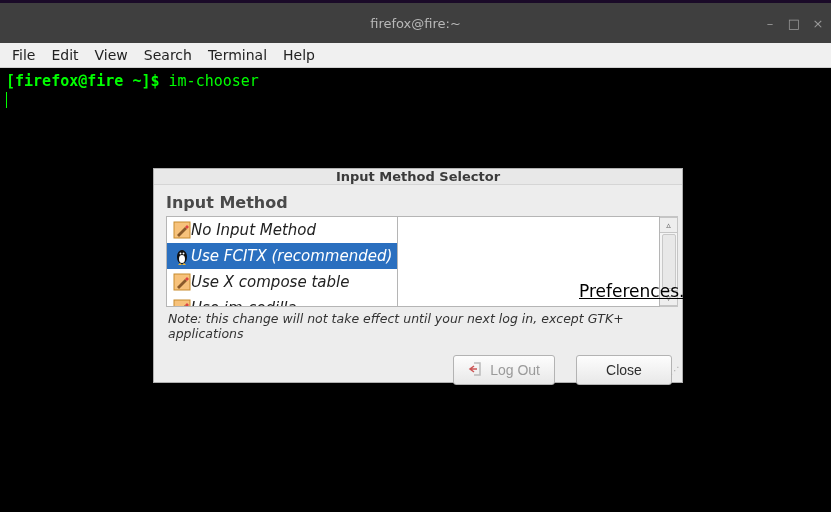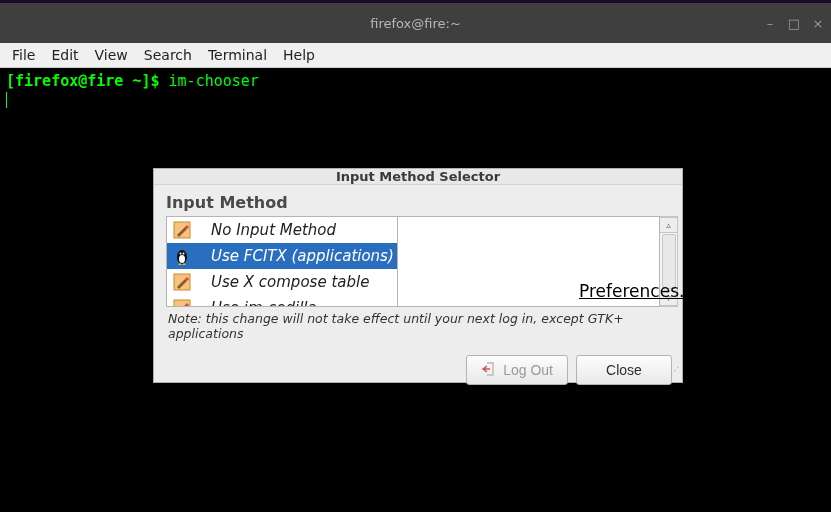--- a/index.html
+++ b/index.html
@@ -61,21 +61,21 @@
     display: flex; flex-direction: column;
   }
   .list-row { display: flex; align-items: flex-start; gap: 0; }
   .list-frame {
     height: 91px; overflow: hidden;
     background: #fff; border: 1px solid #b5b5b5;
     flex: 0 0 auto;
   }
   .list-frame-wide { flex: 1; }
   .list-item {
-    display: flex; align-items: center; gap: 20px;
+    display: flex; align-items: center; gap: 0;
     padding: 2px 6px; height: 26px;
     font-style: italic; font-size: 15px; color: #222;
     border-bottom: 1px solid transparent;
     white-space: nowrap;
   }
   .list-item.selected {
     background: #2a6fbf; color: #fff;
   }
   .list-item .icon {
     width: 18px; height: 18px; display: inline-flex;
@@ -98,21 +98,21 @@
   }
   .scroll-thumb {
     width: 14px; flex: 1; margin: 1px; background: #e8e8e8; border: 1px solid #c8c8c8;
     border-radius: 2px;
   }
   .note {
     font-style: italic; font-size: 12.5px; color: #333;
     padding: 4px 0 0 2px;
   }
   .dialog-actions {
-    display: flex; justify-content: flex-end; gap: 8px;
+    display: flex; justify-content: flex-end; gap: 21px;
     padding: 8px 10px 10px;
   }
   .btn {
     min-width: 96px; height: 30px; padding: 0 14px;
     background: linear-gradient(#fdfdfd,#e8e8e8);
     border: 1px solid #b3b3b3; border-radius: 3px;
     display: inline-flex; align-items: center; justify-content: center; gap: 6px;
     font-size: 14px; color: #2e2e2e; cursor: pointer;
   }
   .btn.disabled { color: #9a9a9a; cursor: default; }
@@ -178,21 +178,21 @@
           <div class="list-item selected">
             <span class="icon">
               <svg viewBox="0 0 18 18">
                   <ellipse cx="9" cy="10" rx="5" ry="7" fill="#111"></ellipse>
                   <ellipse cx="9" cy="12" rx="3" ry="4" fill="#fff"></ellipse>
                   <circle cx="7.5" cy="6.5" r="1" fill="#fff"></circle>
                   <circle cx="10.5" cy="6.5" r="1" fill="#fff"></circle>
                   <path d="M7 16 L5 18 L9 18 Z M11 16 L13 18 L9 18 Z" fill="#f5b92a"></path>
                 </svg>
             </span>
-            <span>Use FCITX (applications)</span>
+            <span>Use FCITX (recommended)</span>
           </div>
           <div class="list-item">
             <span class="icon">
               <svg viewBox="0 0 18 18">
                   <rect x="1" y="1" width="16" height="16" fill="#f7c27b" stroke="#c78b2e"></rect>
                   <path d="M4 14 L12 6 L14 8 L6 16 Z" fill="#8a5a2a"></path>
                   <path d="M12 6 L14 4 L16 6 L14 8 Z" fill="#d44"></path>
                 </svg>
             </span>
             <span>Use X compose table</span>

